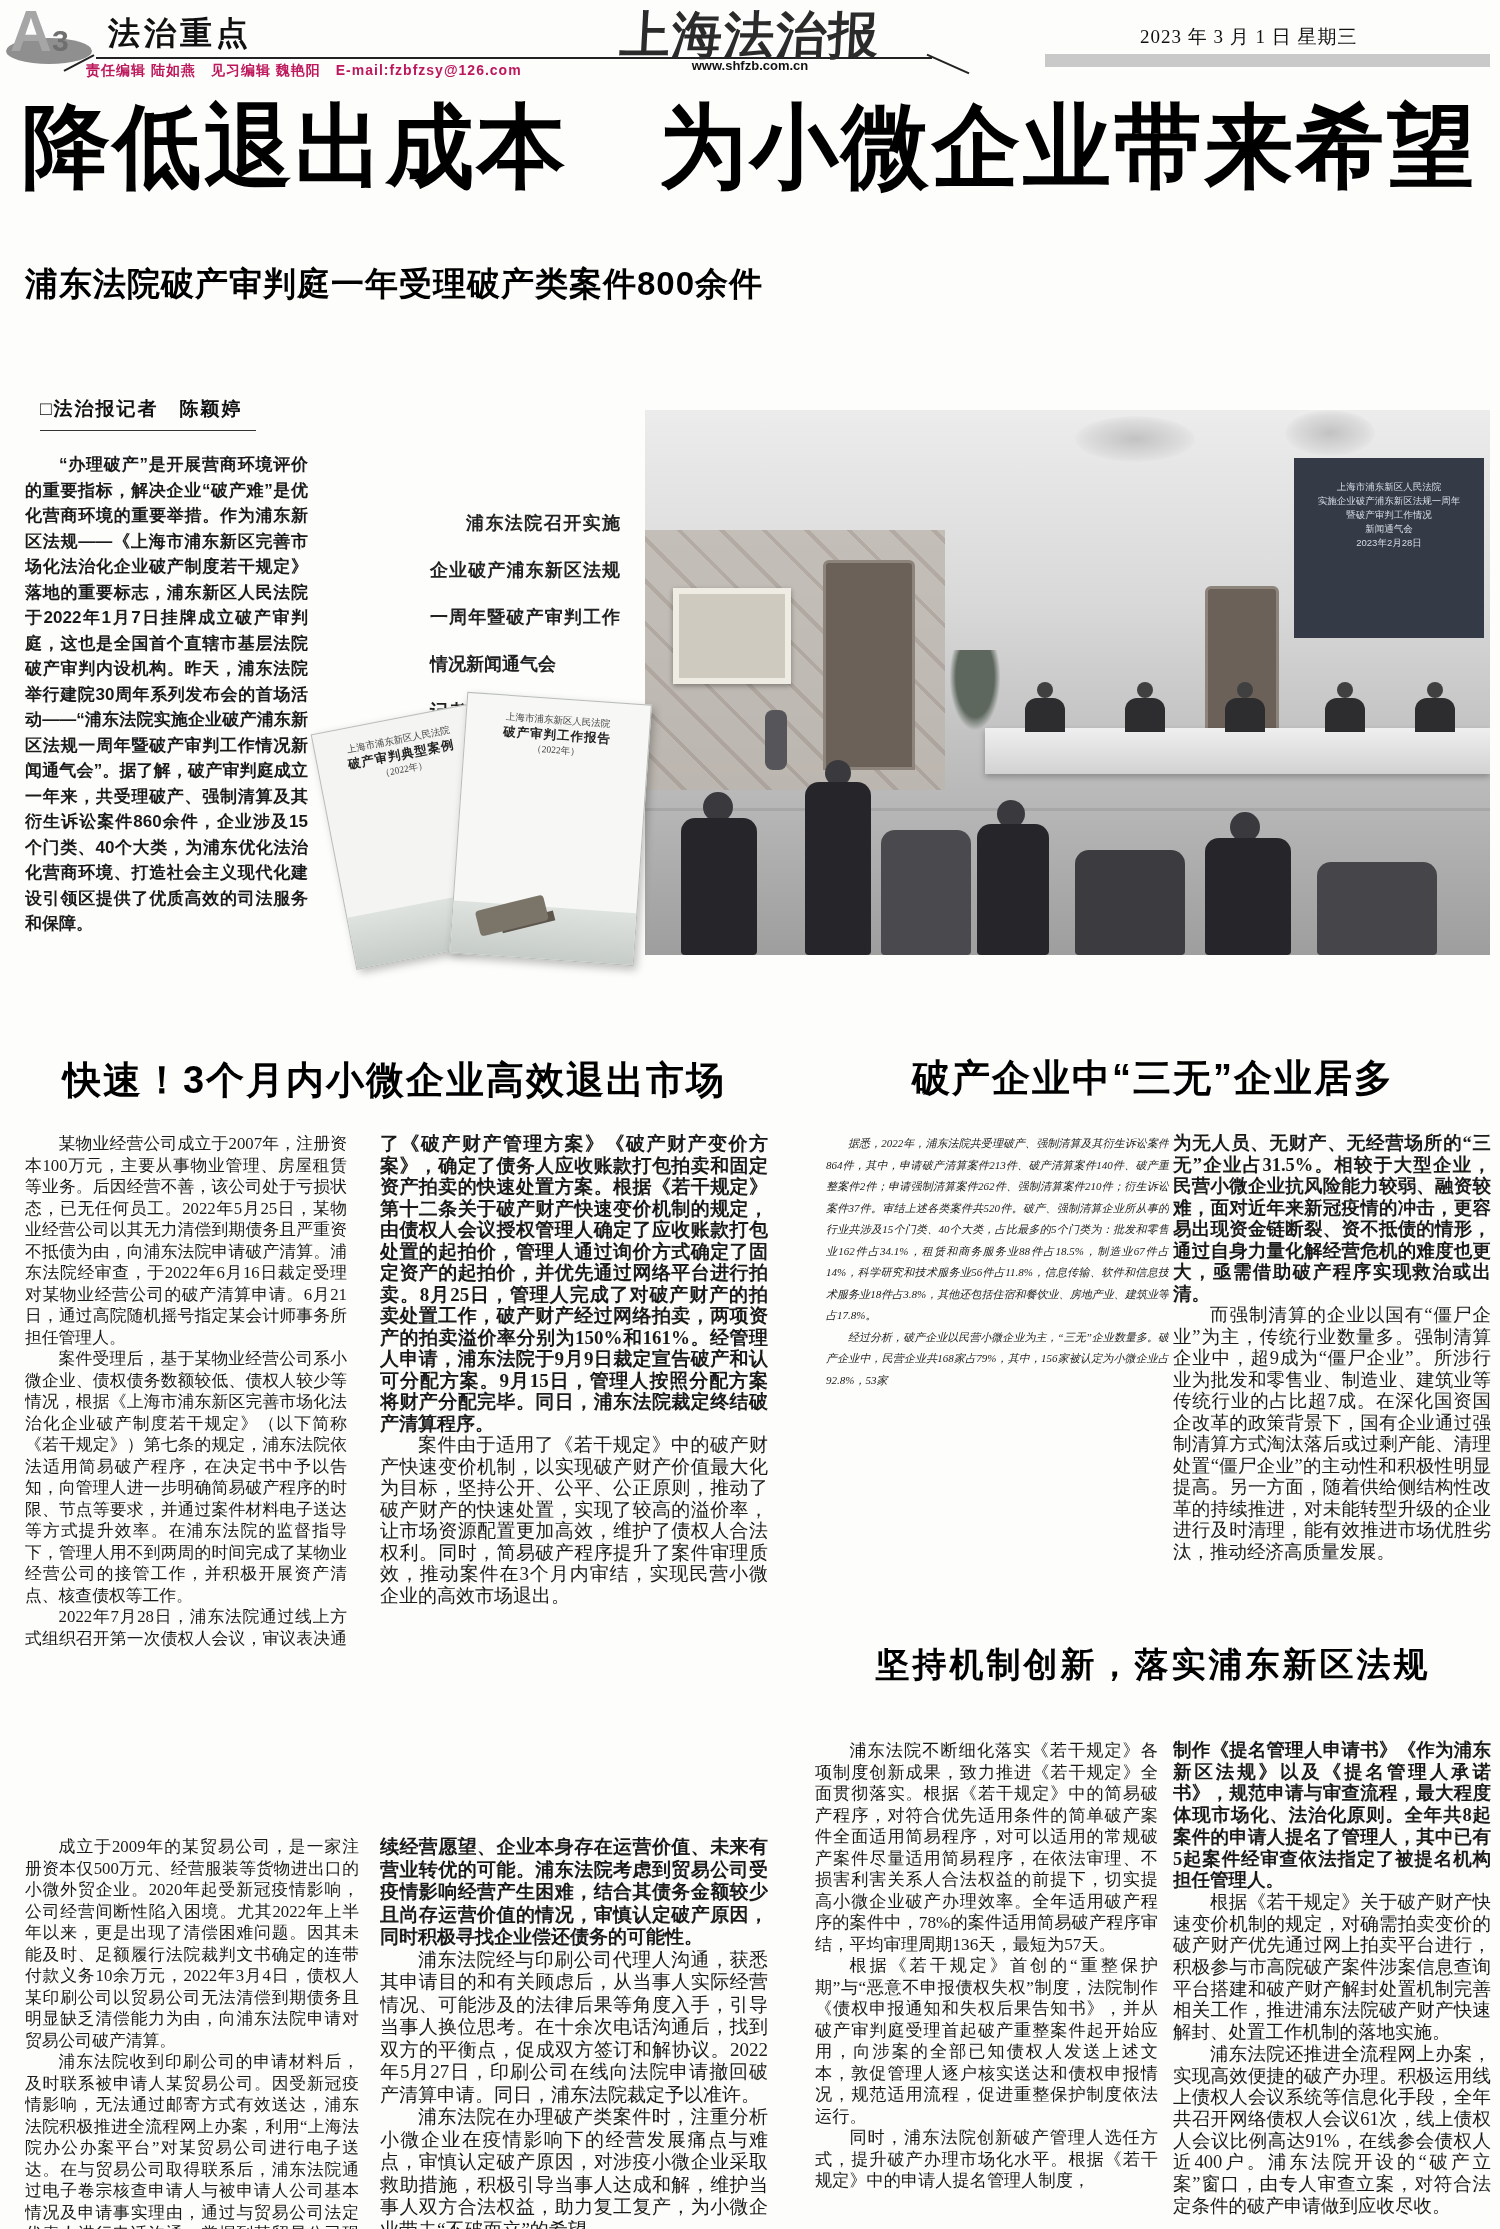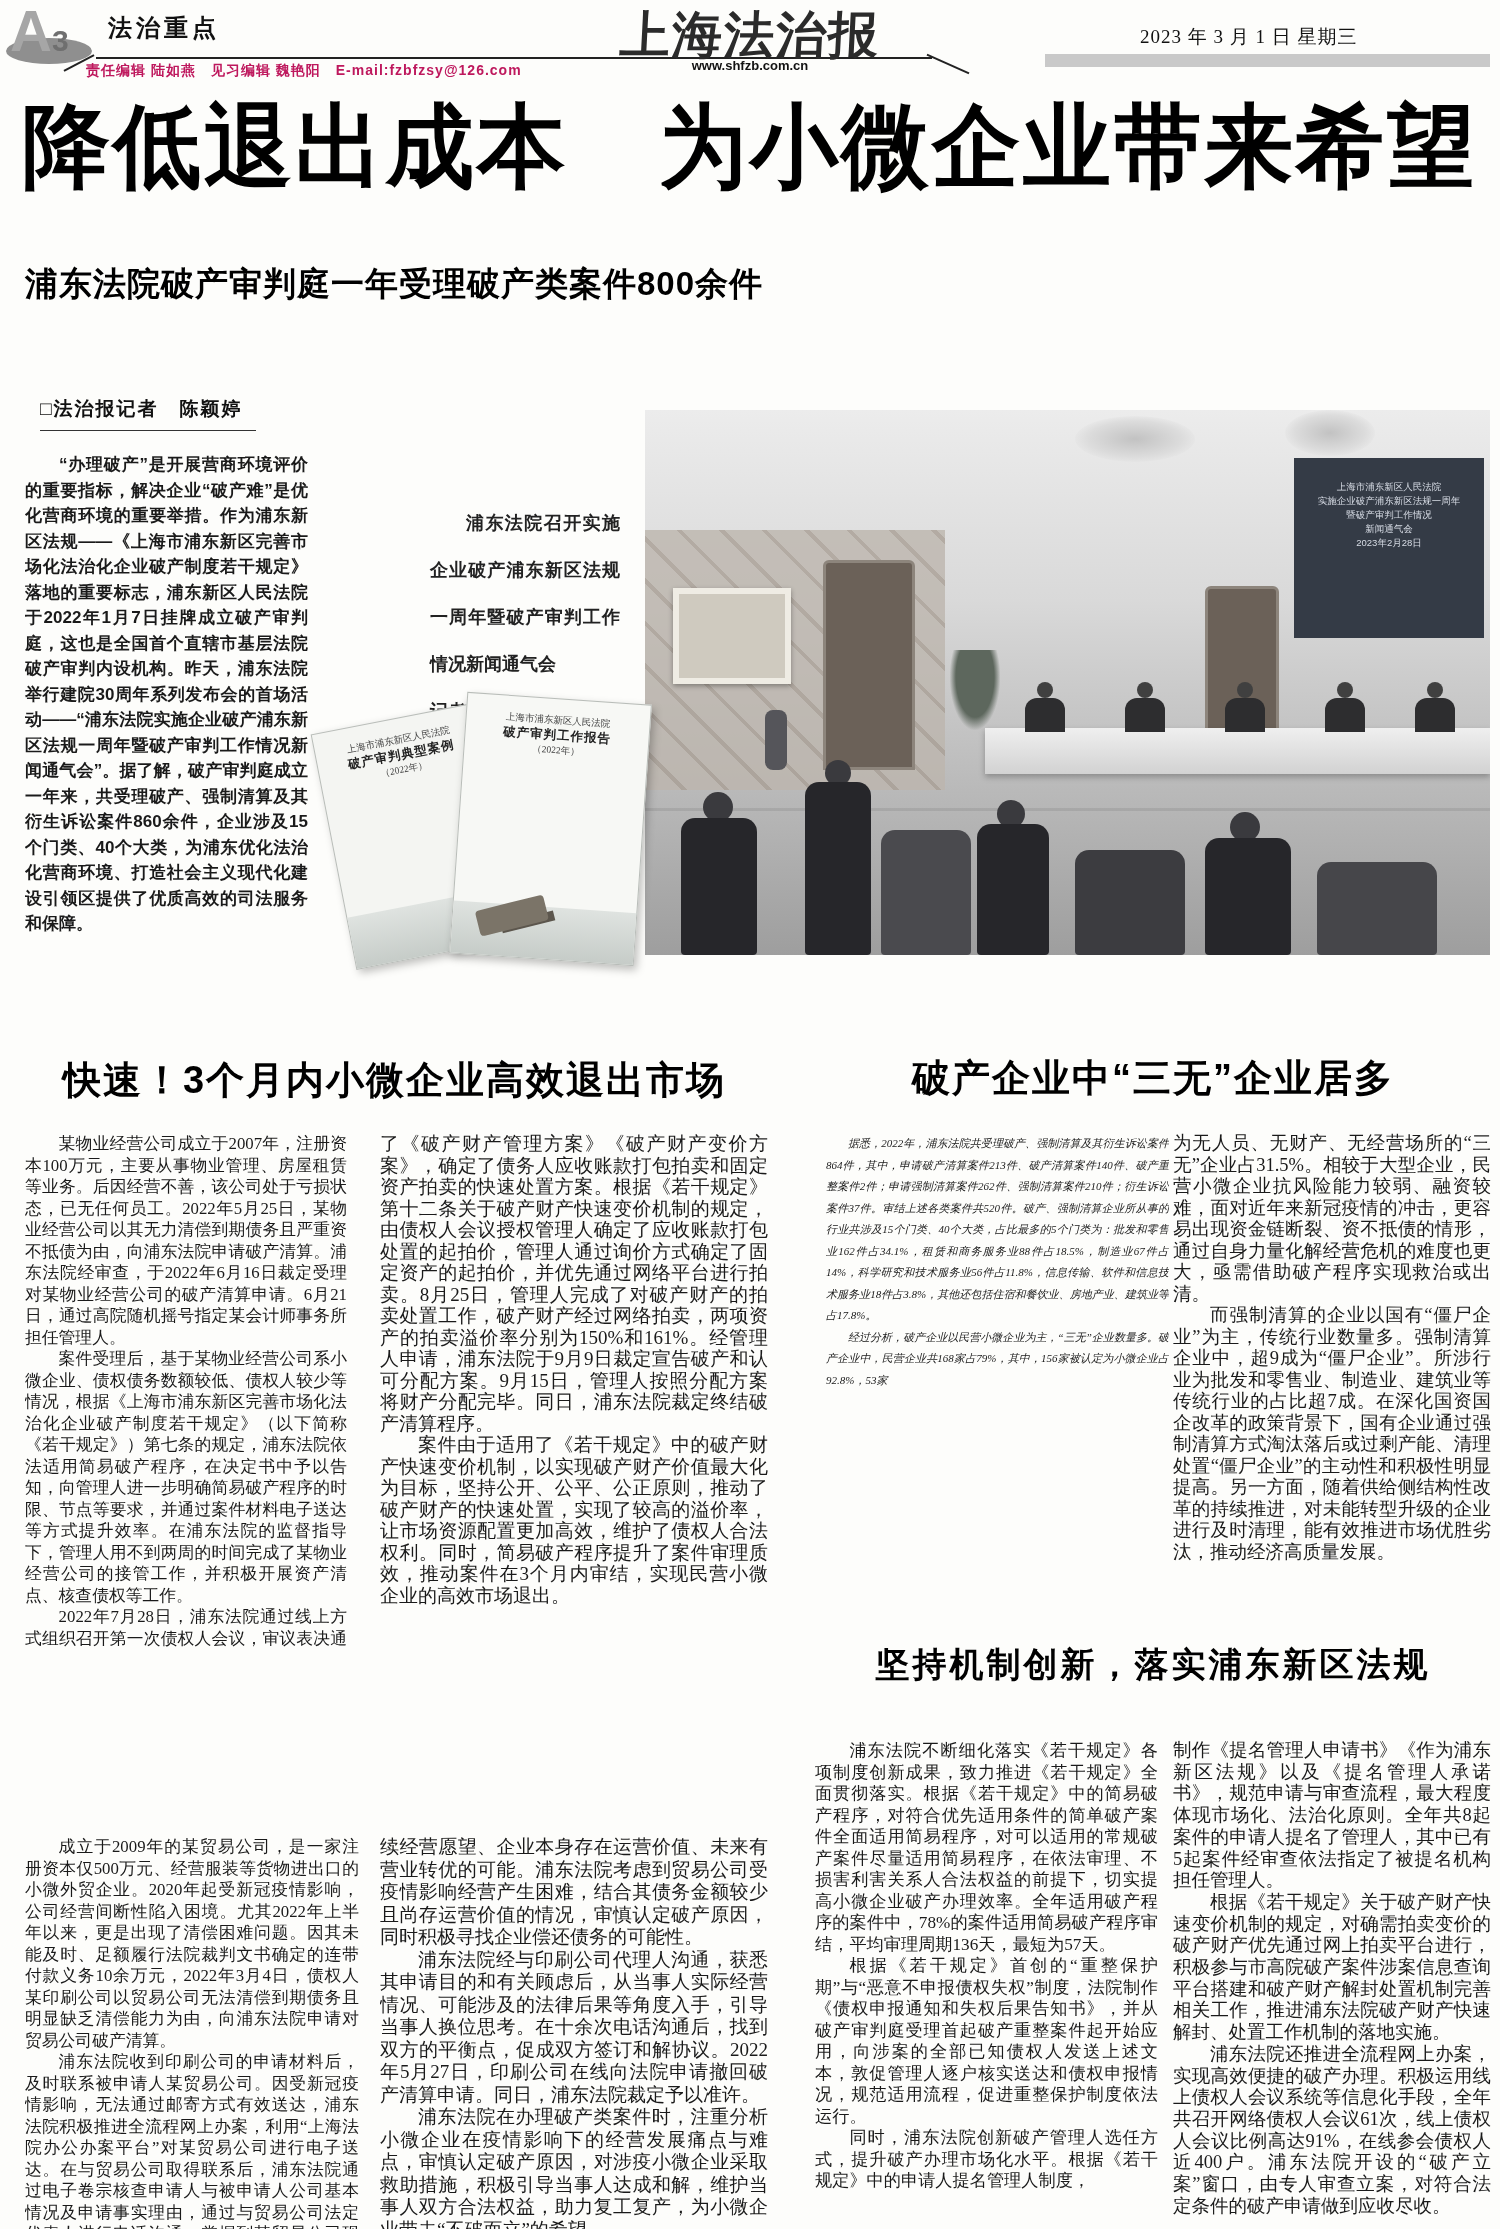--- a/index.html
+++ b/index.html
@@ -7,21 +7,21 @@
   .page {
     position:relative; width:1500px; height:2229px; margin:0 auto;
     background:#fdfdfb; color:#1a1a1a; overflow:hidden;
     font-family:"Liberation Serif", serif;
   }
   .abs { position:absolute; }
   
   .a3-ellipse { left:6px; top:38px; width:86px; height:26px; background:#8f8f8f; border-radius:50%; }
   .a3-letter { left:10px; top:2px; font-family:"Liberation Sans",sans-serif; font-weight:900; font-size:58px; color:#a6a6a6; line-height:1; }
   .a3-digit { left:52px; top:26px; font-family:"Liberation Sans",sans-serif; font-weight:900; font-size:30px; color:#6f6f6f; line-height:1; }
-  .sec-label { left:108px; top:12px; font-family:"Liberation Sans",sans-serif; font-weight:900; font-size:24px; letter-spacing:4px; color:#111;text-align:center; }
+  .sec-label { left:108px; top:12px; font-family:"Liberation Sans",sans-serif; font-weight:900; font-size:32px; letter-spacing:4px; color:#111;text-align:center; }
   .hdr-rule { left:96px; top:57px; width:836px; height:2px; background:#222; }
   .hdr-rule-diag { left:925px; top:63px; width:46px; height:2px; background:#222; transform:rotate(24deg); }
   .hdr-slash { left:62px; top:62px; width:34px; height:2px; background:#222; transform:rotate(-28deg); }
   .editors { left:86px; top:62px; font-family:"Liberation Sans",sans-serif; font-size:14px; font-weight:700; color:#be185d; letter-spacing:1px; }
   .masthead { left:540px; top:2px; width:420px; text-align:center; font-weight:900; font-size:50px; letter-spacing:2px; color:#2b2b2b; transform:skewX(-3deg); }
   .website { left:540px; top:58px; width:420px; text-align:center; font-weight:700; font-size:13px; color:#111; font-family:"Liberation Sans",sans-serif; }
   .date { left:1140px; top:24px; width:350px; font-size:19px; color:#111; letter-spacing:1px; }
   .date-bar { left:1045px; top:54px; width:445px; height:13px; background:#c9c9c9; }
   
   .headline { left:0; top:88px; width:1500px; text-align:center; font-family:"Liberation Sans",sans-serif; font-weight:900; font-size:88px; letter-spacing:3px; color:#000; transform:scaleY(1.04); }
@@ -59,21 +59,21 @@
   .bk-gavel { position:absolute; left:24px; bottom:28px; width:70px; height:26px; background:#7b7468; border-radius:4px; transform:rotate(-18deg); box-shadow:14px 10px 0 -8px #5c564d; }
   .bk-strip { position:absolute; left:0; bottom:0; width:100%; height:52px; background:linear-gradient(180deg,#dfe3e0,#c6ccc8); }
   
   .sec-head { font-family:"Liberation Sans",sans-serif; font-weight:900; color:#000; text-align:center; letter-spacing:2px; }
   .h-s1 { left:22px;  top:1055px; width:745px; font-size:38px; }
   .h-s2 { left:815px; top:1053px; width:676px; font-size:38px; }
   .h-s3 { left:22px;  top:1726px; width:745px; font-size:37px; }
   .h-s4 { left:815px; top:1642px; width:676px; font-size:34px; letter-spacing:3px; }
   .col { overflow:hidden; }
   .col p { text-indent:2em; text-align:justify; }
-  .col p.cont { text-indent:0; }
+  .col p.cont { text-indent:0;font-weight:bold; }
   .c-s1a { left:25px;  top:1133px; width:322px; height:516px; font-size:16.8px; line-height:21.5px; }
   .c-s1b { left:380px; top:1133px; width:388px; height:516px; font-size:19px;   line-height:21.5px; }
   .c-s2a { left:826px; top:1133px; width:343px; height:442px; font-size:11px; line-height:21.5px;font-style:italic; }
   .c-s2b { left:1173px;top:1133px; width:318px; height:442px; font-size:18.5px; line-height:21.5px; }
   .c-s3a { left:25px;  top:1836px; width:334px; height:393px; font-size:16.8px; line-height:21.5px; }
   .c-s3b { left:380px; top:1836px; width:388px; height:393px; font-size:19px;   line-height:22.5px; }
   .c-s4a { left:815px; top:1740px; width:343px; height:489px; font-size:17.2px; line-height:21.5px; }
   .c-s4b { left:1173px;top:1740px; width:318px; height:489px; font-size:18.5px; line-height:21.7px; }
 </style>
 </head>

